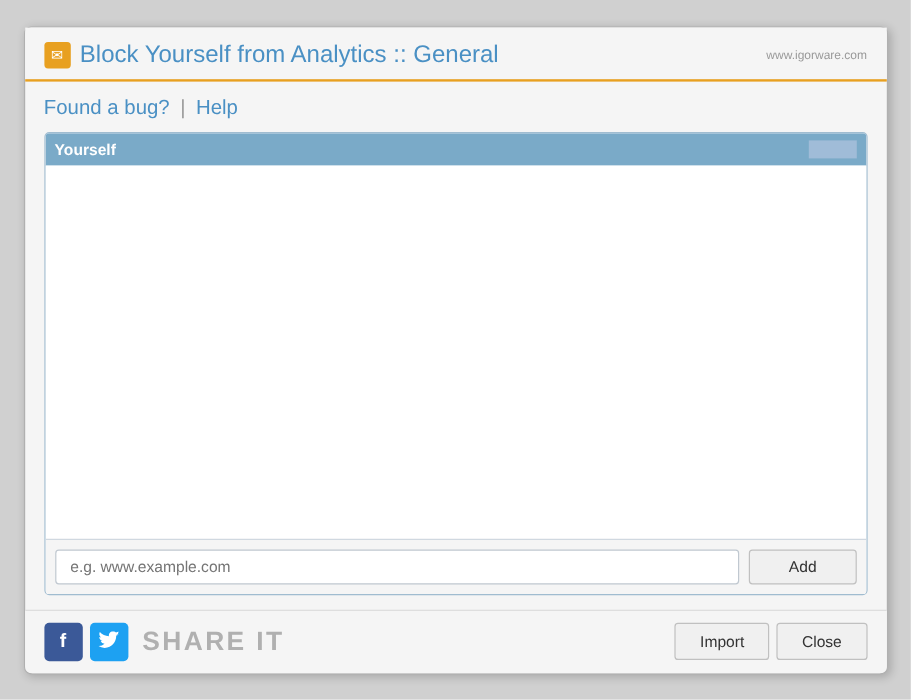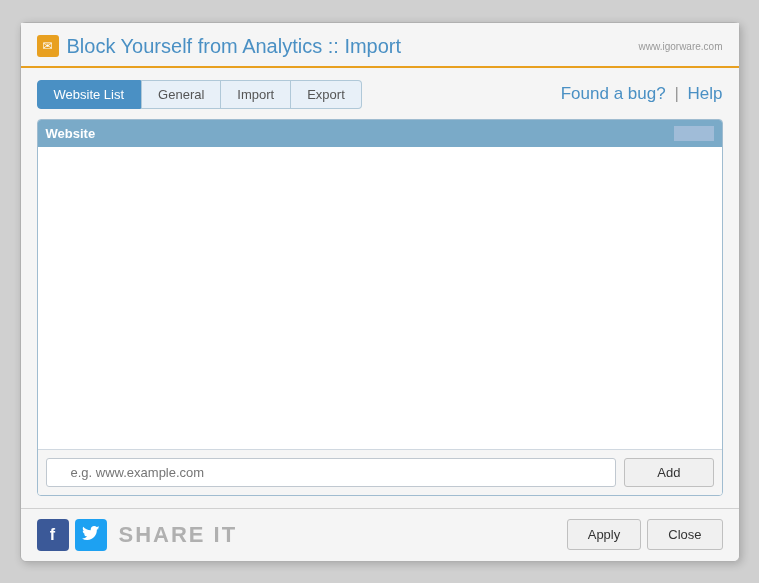--- a/index.html
+++ b/index.html
@@ -141,21 +141,21 @@
     }
     .input-row {
       display: flex;
       gap: 8px;
       padding: 8px;
       border-top: 1px solid #d0d8e0;
       background: #f5f5f5;
     }
     .url-input {
       flex: 1;
-      padding: 6px 24px;
+      padding: 6px 12px;
       border: 1px solid #c0c8d0;
       border-radius: 3px;
       font-size: 13px;
       color: #999;
       background: white;
     }
     .add-btn {
       padding: 6px 32px;
       background: #f0f0f0;
       border: 1px solid #c0c0c0;
@@ -228,53 +228,39 @@
 </head>
 <body>
 
 <div class="window">
 
   <div class="title-bar">
     <div class="title-left">
       <div class="title-icon">
         <span>✉</span>
       </div>
-      <span class="title-text">Block Yourself from Analytics :: Import</span>
+      <span class="title-text">Block Yourself from Analytics :: General</span>
     </div>
     <span class="title-url">www.igorware.com</span>
   </div>
 
   <div class="content-area">
 
     <div class="tabs-row">
-      <div class="tabs">
-        <div class="tab active">
-          <span>Website List</span>
-        </div>
-        <div class="tab">
-          <span>General</span>
-        </div>
-        <div class="tab">
-          <span>Import</span>
-        </div>
-        <div class="tab">
-          <span>Export</span>
-        </div>
-      </div>
       <div class="help-links">
         <a>Found a bug?</a>
         <span class="separator">|</span>
         <a>Help</a>
       </div>
     </div>
 
     <div class="main-panel">
 
       <div class="table-header">
-        <span class="col-website">Website</span>
+        <span class="col-website">Yourself</span>
         <div class="col-action"></div>
       </div>
 
       <div class="table-body"></div>
 
       <div class="input-row">
         <input type="text" class="url-input" placeholder="e.g. www.example.com" style="">
         <button class="add-btn">
           <span>Add</span>
         </button>
@@ -289,20 +275,20 @@
       </div>
       <div class="tw-icon">
         <svg width="18" height="18" viewBox="0 0 24 24" fill="white">
           <path d="M23 3a10.9 10.9 0 01-3.14 1.53A4.48 4.48 0 0022.43.36a9 9 0 01-2.88 1.1A4.52 4.52 0 0016.11 0c-2.5 0-4.52 2.02-4.52 4.52 0 .35.04.7.11 1.03C7.69 5.4 4.07 3.6 1.64.9a4.53 4.53 0 00-.61 2.27c0 1.57.8 2.95 2.01 3.76a4.5 4.5 0 01-2.05-.57v.06c0 2.19 1.56 4.02 3.63 4.43a4.57 4.57 0 01-2.04.08 4.53 4.53 0 004.22 3.14A9.07 9.07 0 010 16.54a12.8 12.8 0 006.92 2.03c8.3 0 12.85-6.88 12.85-12.85 0-.2 0-.39-.01-.58A9.17 9.17 0 0023 3z"></path>
         </svg>
       </div>
       <span class="share-text">SHARE IT</span>
     </div>
     <div class="footer-buttons">
       <button class="footer-btn primary">
-        <span>Apply</span>
+        <span>Import</span>
       </button>
       <button class="footer-btn">
         <span>Close</span>
       </button>
     </div>
   </div>
 </div>
 
 </body></html>

